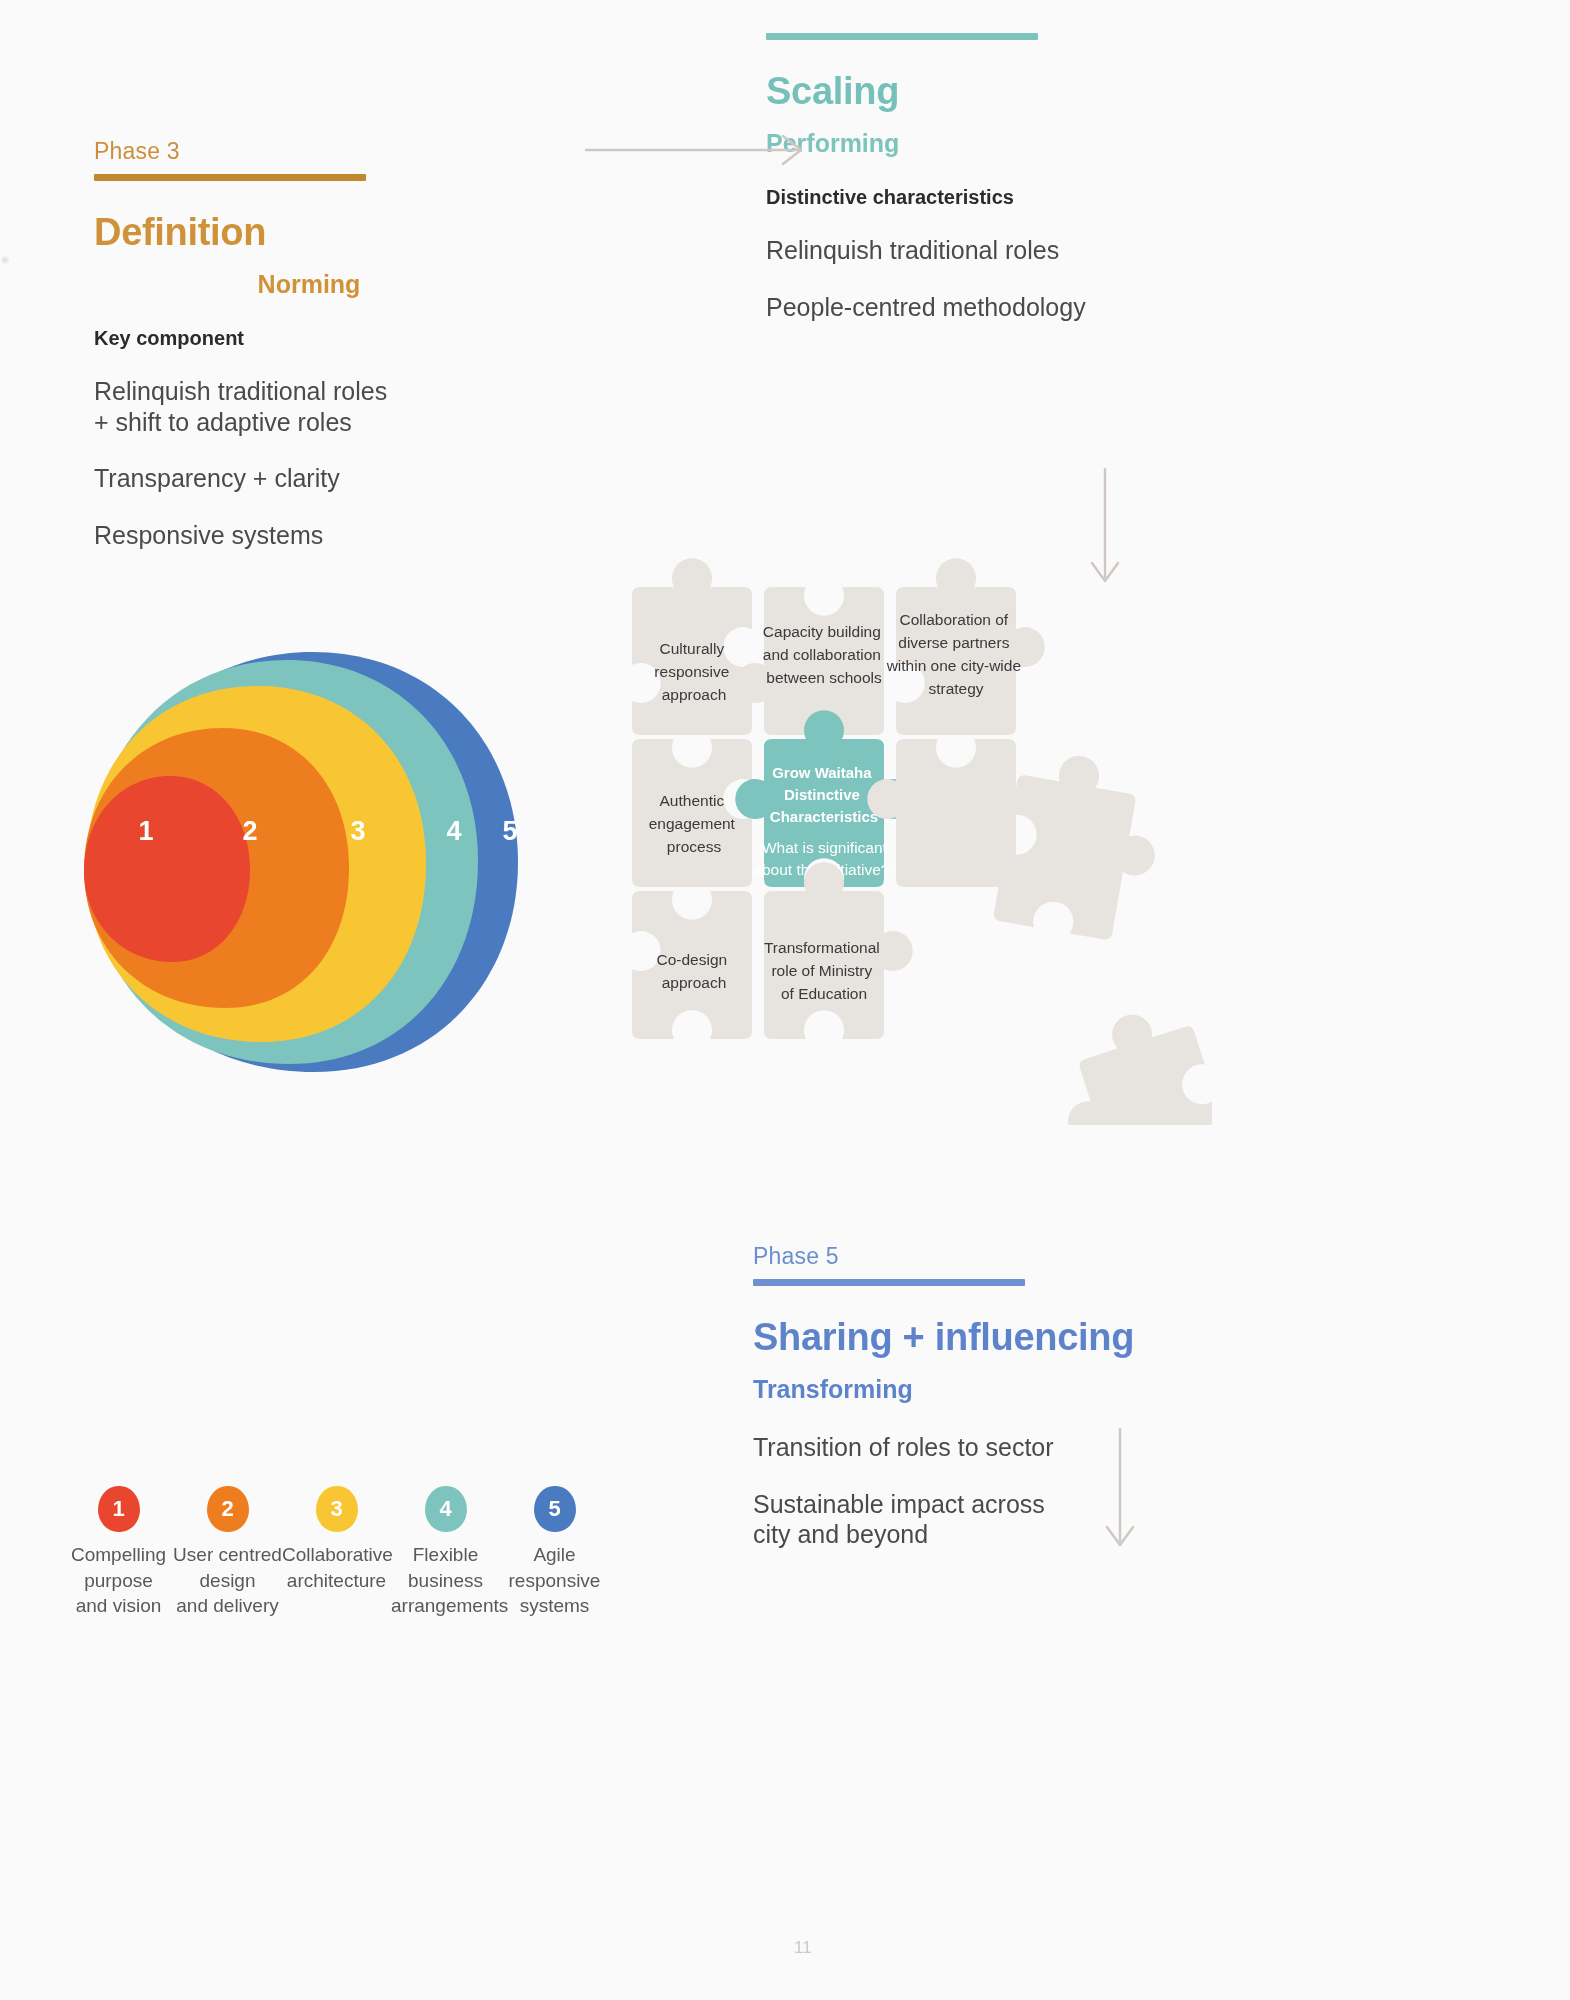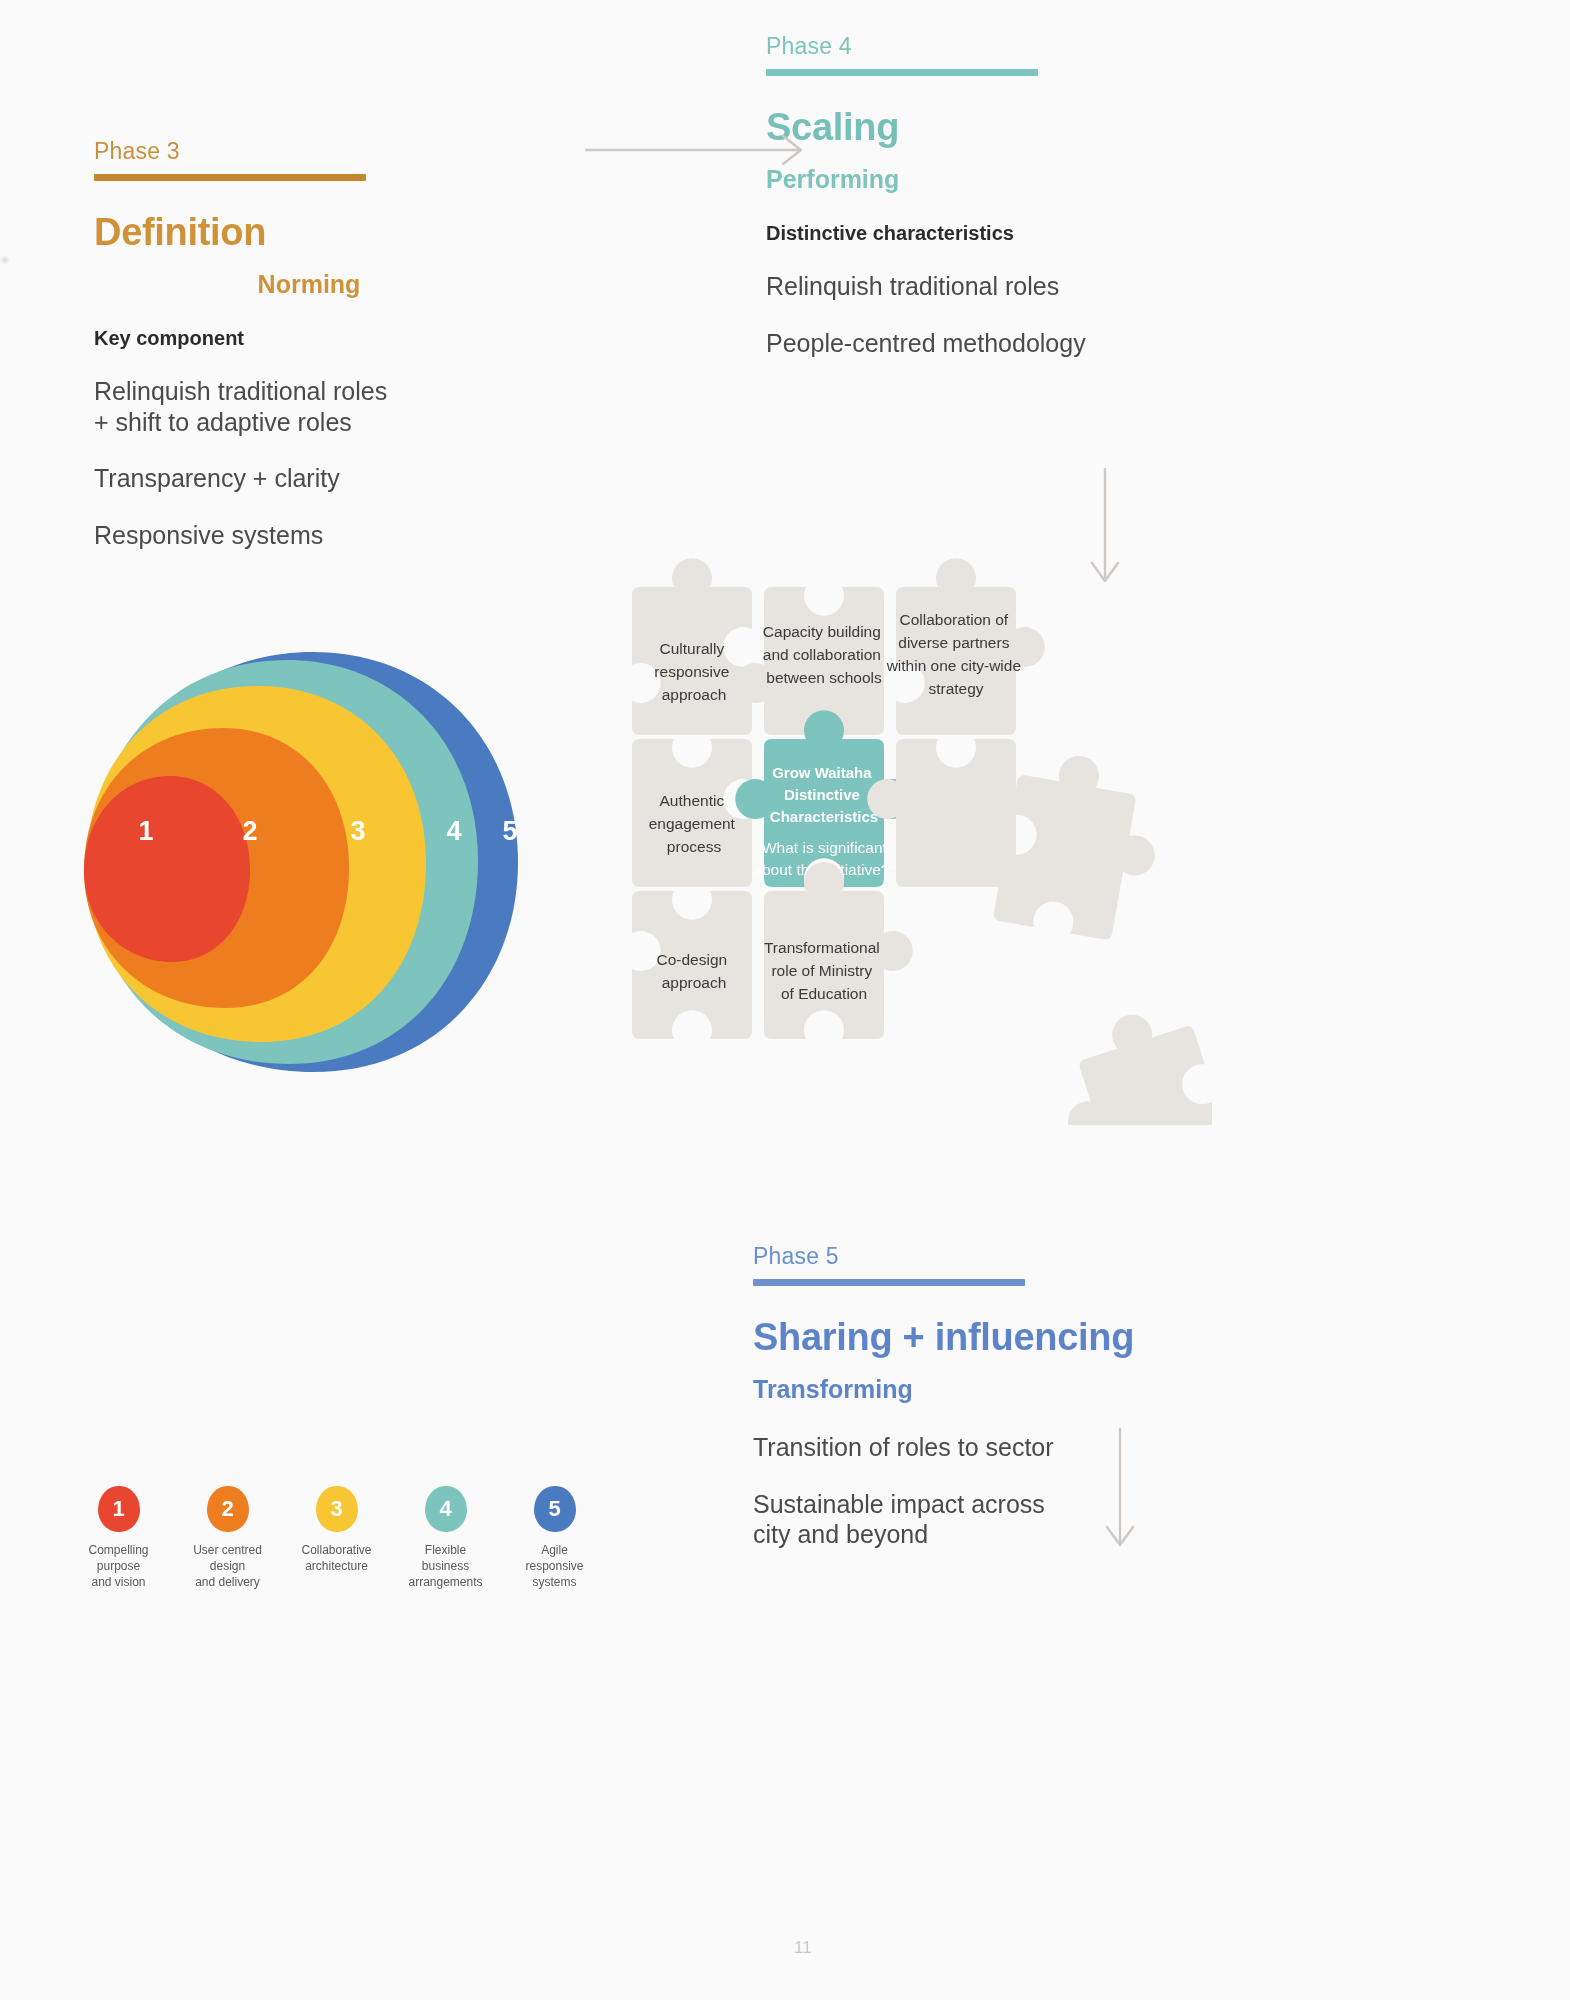--- a/index.html
+++ b/index.html
@@ -114,21 +114,21 @@
     border-radius: 48% 48% 48% 48% / 52% 52% 48% 48%;
     margin: 0 auto 10px auto;
     color: #fff;
     font-weight: bold;
     font-size: 22px;
     display: flex;
     align-items: center;
     justify-content: center;
   }
   .legend-label {
-    font-size: 12px;
+    font-size: 19px;
     line-height: 1.35;
     color: #595959;
     font-weight: 400;
   }
 
   
   #puzzle {
     position: absolute;
     left: 612px;
     top: 525px;
@@ -177,21 +177,20 @@
     <div class="phase-rule"></div>
     <div class="phase-title">Definition</div>
     <div class="phase-sub">Norming</div>
     <div class="phase-bold">Key component</div>
     <div class="phase-line">Relinquish traditional roles<br>+ shift to adaptive roles</div>
     <div class="phase-line">Transparency + clarity</div>
     <div class="phase-line">Responsive systems</div>
   </div>
 
   <div class="phase-block" id="phase4">
-    <div class="phase-kicker">Phase 4</div>
     <div class="phase-rule"></div>
     <div class="phase-title">Scaling</div>
     <div class="phase-sub">Performing</div>
     <div class="phase-bold">Distinctive characteristics</div>
     <div class="phase-line">Relinquish traditional roles</div>
     <div class="phase-line">People-centred methodology</div>
   </div>
 
   <div class="phase-block" id="phase5">
     <div class="phase-kicker">Phase 5</div>

